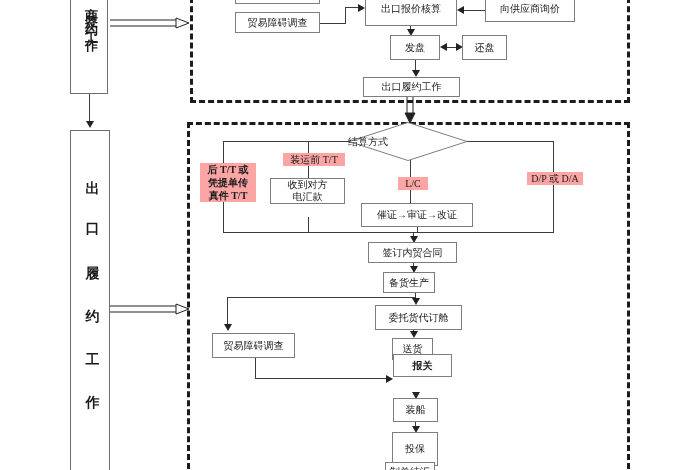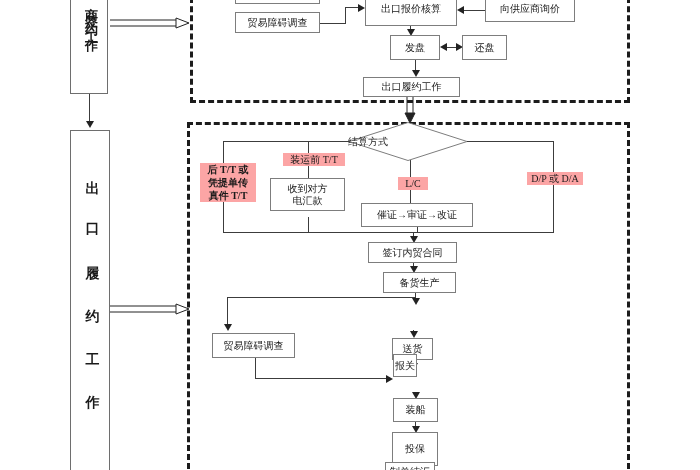--- a/index.html
+++ b/index.html
@@ -98,28 +98,29 @@
   </svg>
   <div class="dmtxt" style="left:348px;top:135px;width:120px;">结算方式</div>
 
   <div class="lbl" style="left:283px;top:153px;width:62px;">装运前 T/T</div>
   <div class="lbl" style="left:200px;top:163px;width:56px;font-weight:bold;">后 T/T 或
 凭提单传
 真件 T/T</div>
   <div class="lbl" style="left:398px;top:177px;width:30px;">L/C</div>
   <div class="lbl" style="left:527px;top:172px;width:56px;">D/P 或 D/A</div>
 
-  <div class="bx" style="left:270px;top:178px;width:75px;height:33px;">收到对方
+  <div class="bx" style="left:270px;top:178px;width:75px;height:26px;">收到对方
 电汇款</div>
   <div class="bx" style="left:368px;top:242px;width:89px;height:21px;">签订内贸合同</div>
   <div class="bx" style="left:361px;top:203px;width:112px;height:24px;">催证→审证→改证</div>
-  <div class="bx" style="left:383px;top:272px;width:73px;height:21px;">备货生产</div>
+  <div class="bx" style="left:383px;top:272px;width:52px;height:21px;">备货生产</div>
+  <div class="bx" style="left:375px;top:305px;width:87px;height:25px;">委托货代订舱</div>
   <div class="bx" style="left:212px;top:333px;width:83px;height:25px;">贸易障碍调查</div>
   <div class="bx" style="left:392px;top:338px;width:41px;height:22px;">送货</div>
-  <div class="bx" style="left:393px;top:354px;width:24px;height:23px;">报关</div>
+  <div class="bx" style="left:393px;top:354px;width:59px;height:23px;font-weight:bold;">报关</div>
   <div class="bx" style="left:393px;top:398px;width:45px;height:24px;">装船</div>
   <div class="bx" style="left:392px;top:432px;width:46px;height:34px;">投保</div>
   <div class="bx" style="left:385px;top:462px;width:50px;height:20px;">制单结汇</div>
 
   <svg style="left:110px;top:17px;" width="80" height="12">
     <line x1="0" y1="3" x2="66" y2="3" stroke="#222" stroke-width="1"></line>
     <line x1="0" y1="9" x2="66" y2="9" stroke="#222" stroke-width="1"></line>
     <polygon points="66,1 79,6 66,11" fill="#ffffff" stroke="#222" stroke-width="1"></polygon>
   </svg>
   <svg style="left:110px;top:303px;" width="80" height="12">

